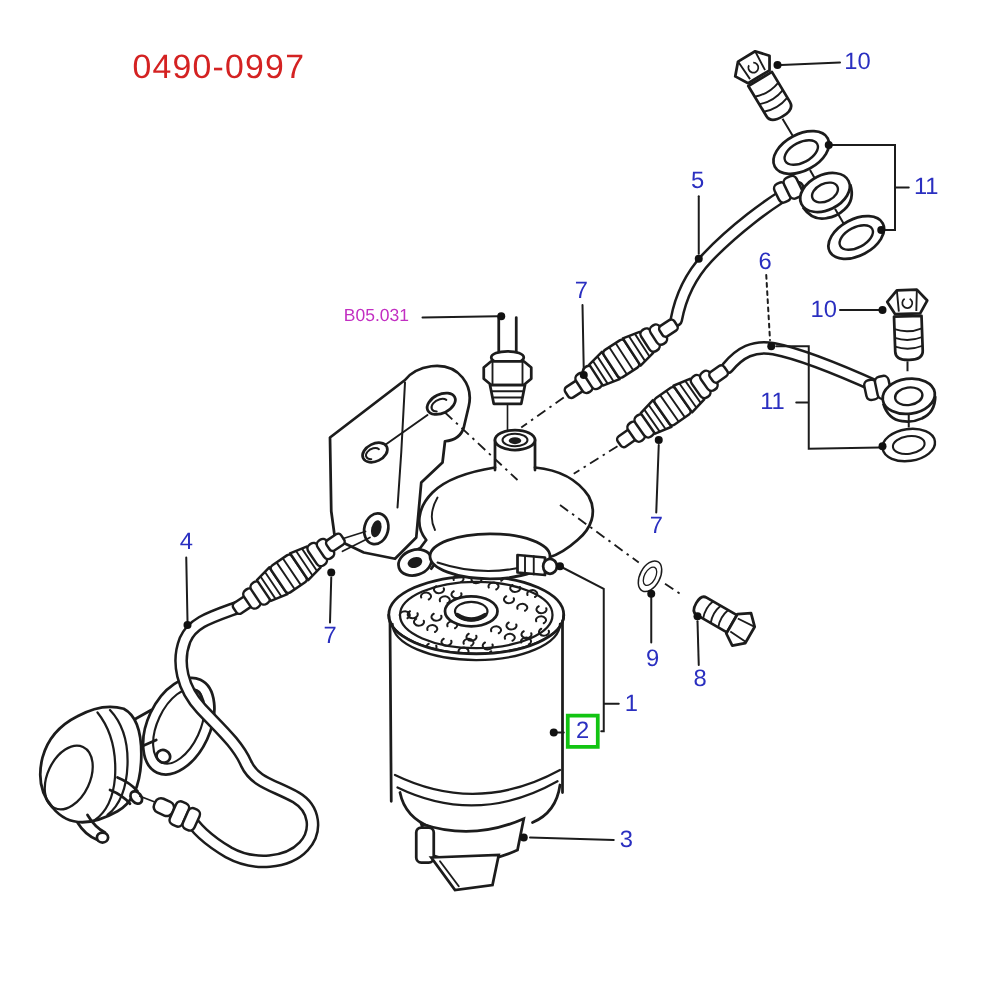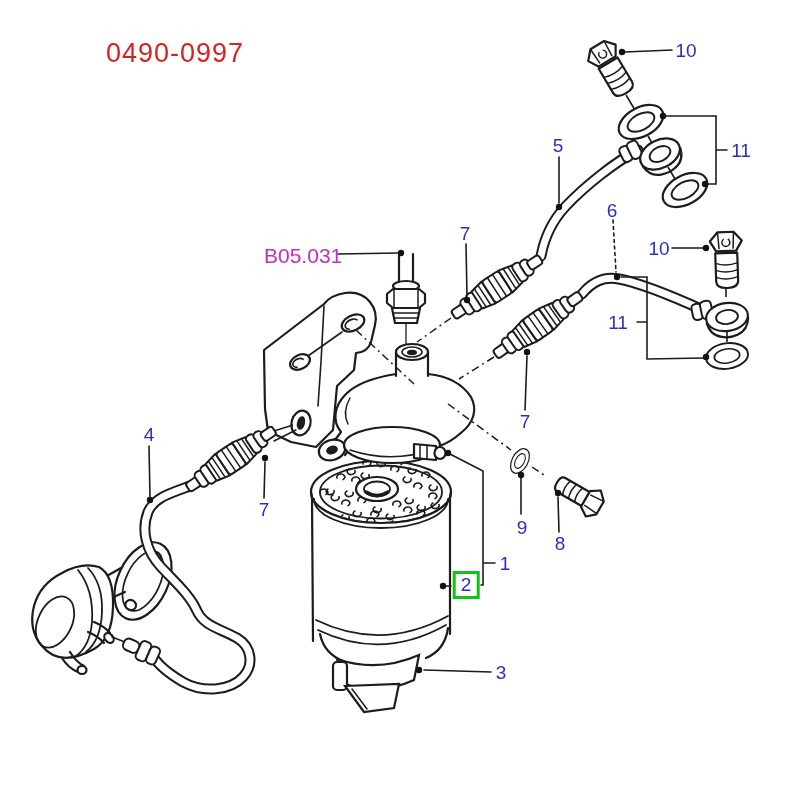--- a/index.html
+++ b/index.html
@@ -1,21 +1,21 @@
 <!DOCTYPE html>
 <html><head>
 <meta charset="utf-8">
 <style>
   html,body{margin:0;padding:0;background:#fff;}
   #stage{position:relative;width:800px;height:800px;background:var(--bg,#fff);overflow:hidden;
          font-family:"Liberation Sans", sans-serif;}
   #art{position:absolute;left:0;top:0;}
   .txt{position:absolute;white-space:nowrap;}
   #part-number{left:106px;top:38px;font-size:27px;letter-spacing:1px;color:var(--red,#d42222);}
-  #section-ref{left:264px;top:244px;font-size:21px;color:var(--magenta,#c22ec2);}
+  #section-ref{left:275px;top:244px;font-size:14px;color:var(--magenta,#c22ec2);}
   .callout{position:absolute;transform:translate(-50%,-50%);color:var(--blue,#2a2fc0);
            font-size:19px;line-height:1;}
   .callout.hl{border:3px solid var(--green,#12c412);background:#fff;padding:1px 5px 2px 5px;}
 </style>
 </head>
 <body>
 
 <div id="stage" style="--bg: #ffffff; --blue: #2a2fc0; --red: #d42222; --magenta: #c22ec2; --green: #12c412;">
 
   <svg id="art" width="800" height="800" viewBox="0 0 800 800">

